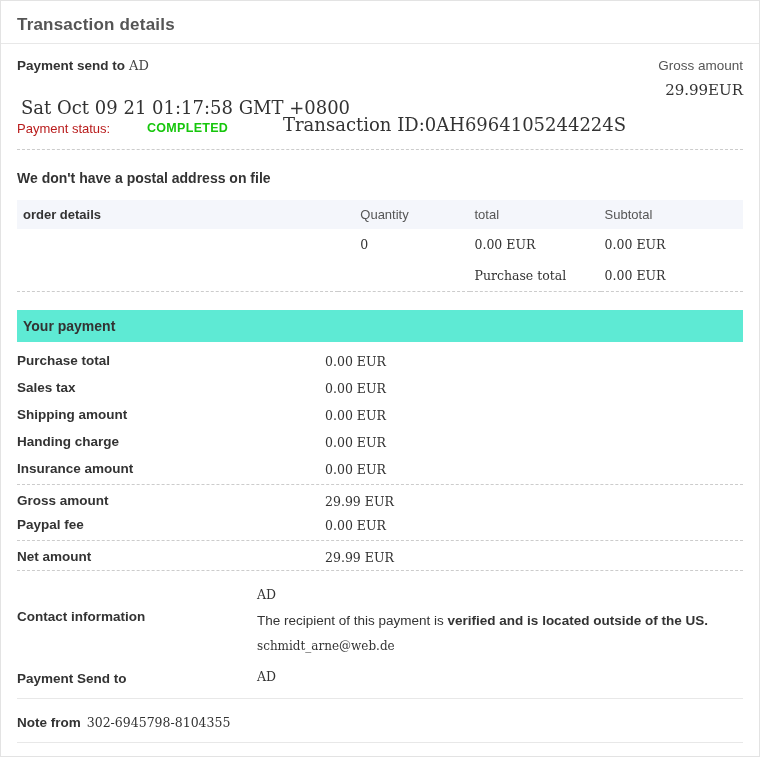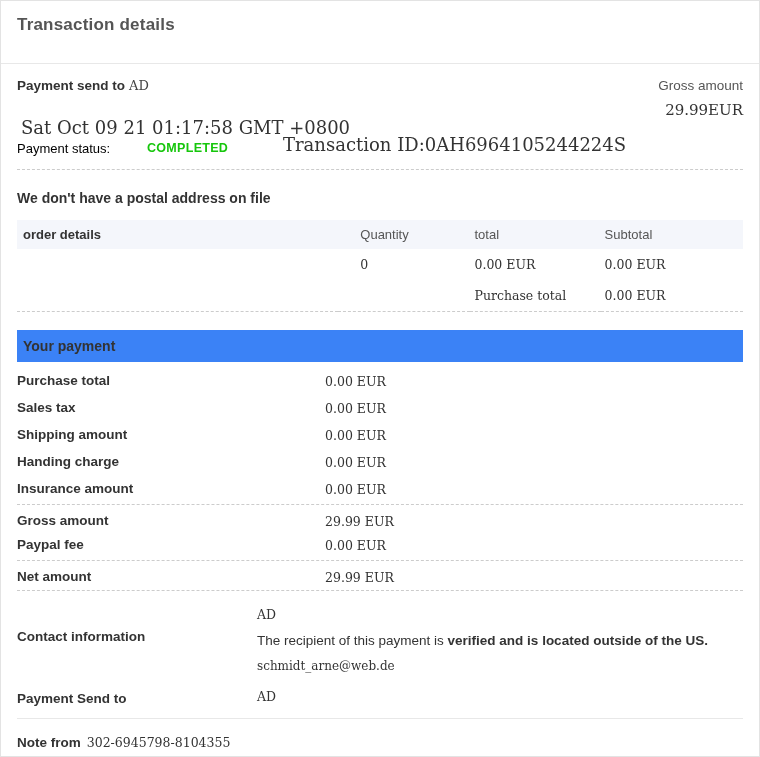--- a/index.html
+++ b/index.html
@@ -16,21 +16,21 @@
     overflow: hidden;
   }
   .page {
     width: 760px;
     height: 757px;
     background: #ffffff;
     border: 1px solid #e3e3e3;
     position: relative;
   }
   .title-bar {
-    padding: 14px 16px 28px 16px;
+    padding: 14px 16px 8px 16px;
     border-bottom: 1px solid #e8e8e8;
   }
   .title-bar h1 {
     margin: 0;
     font-size: 17px;
     font-weight: bold;
     color: #555555;
     letter-spacing: 0.2px;
   }
   .section {
@@ -77,21 +77,21 @@
   }
   .status-row {
     height: 18px;
     position: relative;
     font-size: 13px;
   }
   .status-row .status-label {
     position: absolute;
     left: 0;
     top: 0;
-    color: #000000;
+    color: #b91c1c;
   }
   .status-row .status-value {
     position: absolute;
     left: 130px;
     top: 0;
     color: #16c60c;
     font-weight: bold;
     font-size: 12.5px;
     letter-spacing: 0.3px;
   }
@@ -159,21 +159,21 @@
     padding-bottom: 10px;
   }
   .purchase-total-label {
     font-family: "DejaVu Serif", serif;
     font-size: 13px;
     color: #555;
     padding-left: 4px !important;
   }
   
   .band {
-    background: #3b82f6;
+    background: #5eead4;
     padding: 8px 6px;
     font-size: 14px;
     font-weight: bold;
     color: #333;
     margin-top: 18px;
   }
   .pay-list {
     margin-top: 8px;
   }
   .pay-row {

